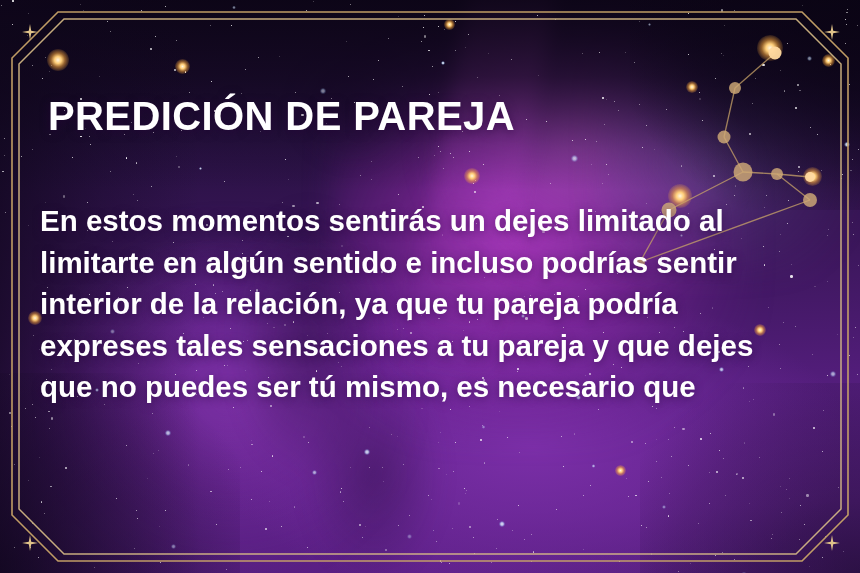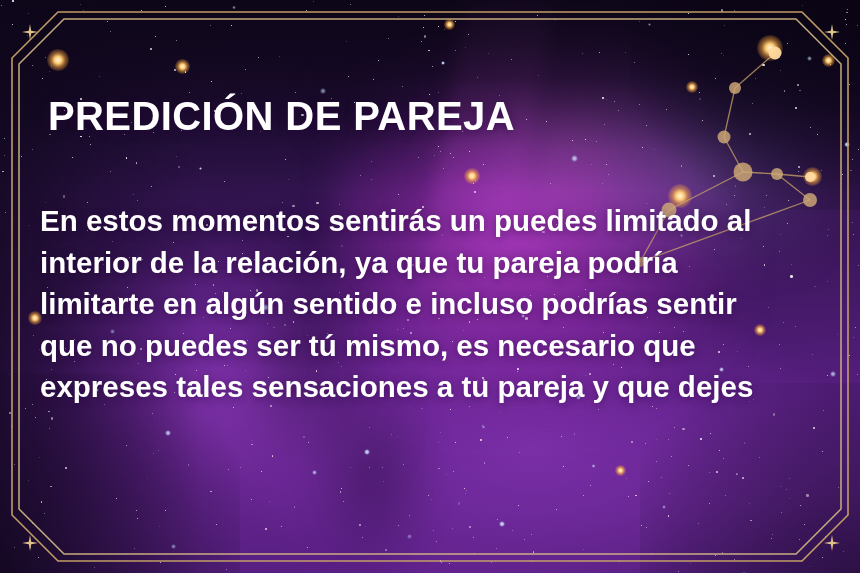--- a/index.html
+++ b/index.html
@@ -819,21 +819,21 @@
   <svg class="sparkle" style="left:22px;  top:535px;" viewBox="0 0 16 16">
     <path d="M8 0 L9.2 6.8 L16 8 L9.2 9.2 L8 16 L6.8 9.2 L0 8 L6.8 6.8 Z" fill="#e0c389"></path>
   </svg>
   <svg class="sparkle" style="left:824px; top:535px;" viewBox="0 0 16 16">
     <path d="M8 0 L9.2 6.8 L16 8 L9.2 9.2 L8 16 L6.8 9.2 L0 8 L6.8 6.8 Z" fill="#e0c389"></path>
   </svg>
 
   <div class="content">
     <h1 class="title">PREDICIÓN DE PAREJA</h1>
     <div class="body-text" id="body-text">
-        <span class="ln">En estos momentos sentirás un puedes limitado al</span>
+        <span class="ln">En estos momentos sentirás un dejes limitado al</span>
+        <span class="ln">limitarte en algún sentido e incluso podrías sentir</span>
         <span class="ln">interior de la relación, ya que tu pareja podría</span>
-        <span class="ln">limitarte en algún sentido e incluso podrías sentir</span>
+        <span class="ln">expreses tales sensaciones a tu pareja y que dejes</span>
         <span class="ln">que no puedes ser tú mismo, es necesario que</span>
-        <span class="ln">expreses tales sensaciones a tu pareja y que dejes</span>
       </div>
   </div>
 
 </div>
 
 </body></html>

